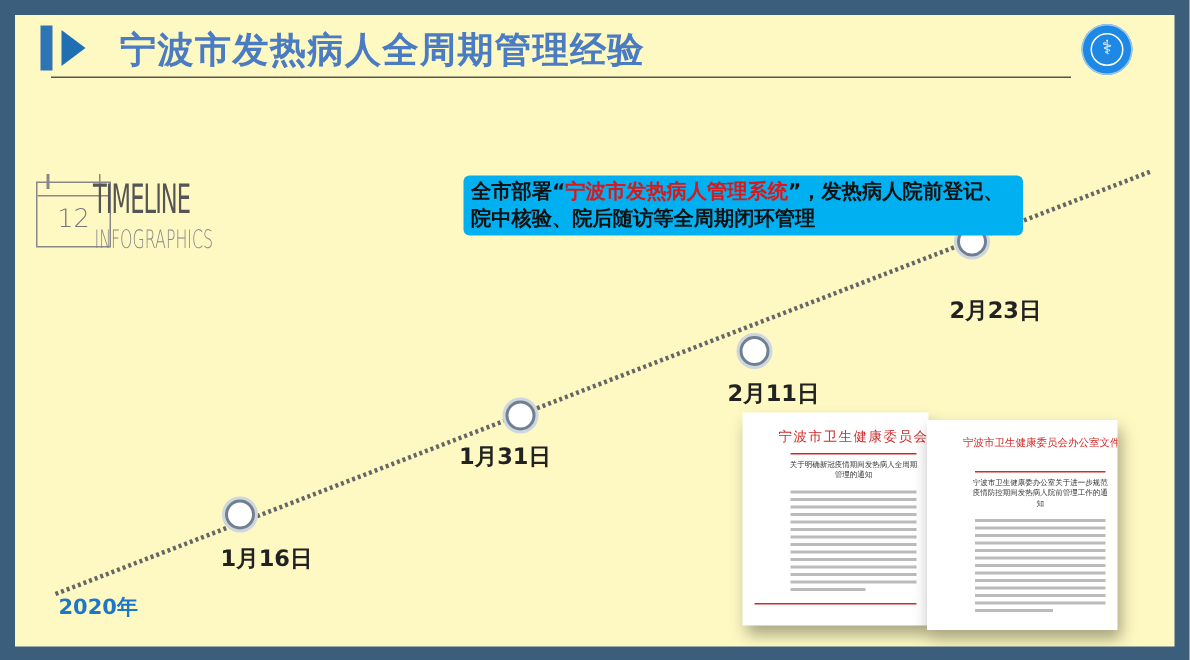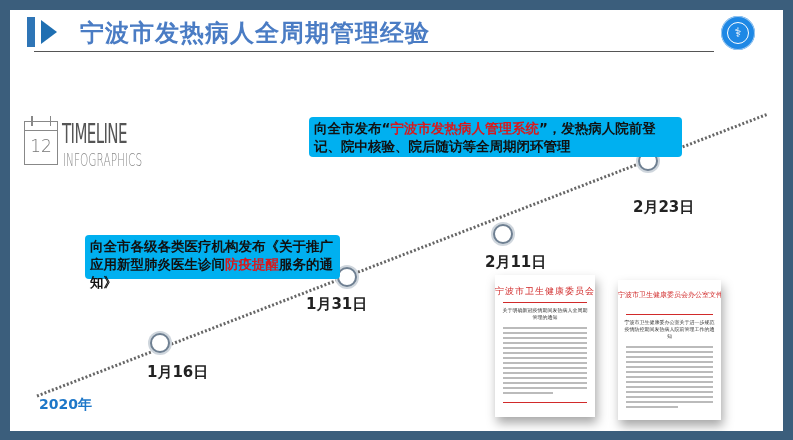--- a/index.html
+++ b/index.html
@@ -1,40 +1,40 @@
 <!DOCTYPE html>
 <html><head>
 <meta charset="utf-8">
 <style>
   html,body{margin:0;padding:0;}
   body{width:793px;height:440px;background:#3b5e7c;position:relative;overflow:hidden;font-family:"DejaVu Sans","Liberation Sans",sans-serif;}
-  .slide{position:absolute;left:10px;top:10px;width:773px;height:421px;background:#ffffff;overflow:hidden;}
+  .slide{position:absolute;left:10px;top:10px;width:773px;height:421px;background:#fef9c3;overflow:hidden;}
   .title-bar-accent{position:absolute;left:17px;top:7px;width:8px;height:30px;background:#2e75b6;}
   .title-arrow{position:absolute;left:31px;top:10px;width:0;height:0;border-top:12px solid transparent;border-bottom:12px solid transparent;border-left:16px solid #1f6fb2;}
   .title{position:absolute;left:70px;top:7px;font-size:24px;font-weight:bold;color:#4a7cc4;letter-spacing:1px;white-space:nowrap;}
   .title-rule{position:absolute;left:24px;top:41px;width:680px;height:1px;background:#555;}
   .logo{position:absolute;left:711px;top:6px;width:34px;height:34px;border-radius:50%;background:#1e88e5;box-shadow:0 0 0 1px #9cc8f0 inset;}
   .logo .inner{position:absolute;left:6px;top:6px;width:22px;height:22px;border-radius:50%;border:1.5px solid #ffffff;box-sizing:border-box;}
   .logo .mark{position:absolute;left:0;top:6px;width:34px;text-align:center;color:#fff;font-size:13px;line-height:22px;font-weight:bold;}
-  .tl-icon{position:absolute;left:14px;top:111px;width:34px;height:44px;border:1.5px solid #888;box-sizing:border-box;}
+  .tl-icon{position:absolute;left:14px;top:111px;width:50px;height:44px;border:1.5px solid #888;box-sizing:border-box;}
   .tl-icon .line{position:absolute;left:0;top:8px;width:100%;height:1px;background:#888;}
   .tl-icon .ring1,.tl-icon .ring2{position:absolute;top:-6px;width:1.5px;height:10px;background:#888;}
   .tl-icon .ring1{left:6px}.tl-icon .ring2{right:6px}
   .tl-icon .num{position:absolute;left:0;top:14px;width:100%;text-align:center;font-family:"DejaVu Sans",sans-serif;font-size:17px;font-weight:200;color:#777;}
   .tl-word1{position:absolute;left:52px;top:108px;font-family:"DejaVu Sans Condensed","DejaVu Sans",sans-serif;font-size:27px;color:#555;letter-spacing:-1px;transform:scaleX(0.62);transform-origin:left;white-space:nowrap;font-weight:200;}
   .tl-word2{position:absolute;left:53px;top:140px;font-family:"DejaVu Sans",sans-serif;font-size:17px;color:#888;transform:scaleX(0.62);transform-origin:left;white-space:nowrap;font-weight:200;}
   svg.timeline{position:absolute;left:0;top:0;}
   .node{position:absolute;width:20px;height:20px;border-radius:50%;background:#fff;border:2px solid #6f8092;box-shadow:0 0 0 2px #cfd6dd;box-sizing:border-box;}
   .box{position:absolute;border-radius:4px;color:#111;font-weight:bold;font-size:13.5px;line-height:18px;padding:2px 5px;box-sizing:border-box;}
   .box.blue{background:#00b0f0;}
   .box.green{background:#7dc242;}
   .box .red{color:#d7191c;margin-top:31px;}
   .date{position:absolute;font-size:15px;font-weight:bold;color:#222;white-space:nowrap;}
   .year{position:absolute;font-size:14px;font-weight:bold;color:#1d77c8;text-align:right;}
-  .doc{position:absolute;background:#fff;box-shadow:2px 6px 10px rgba(0,0,0,0.35);overflow:hidden;}
+  .doc{position:absolute;background:#fff;box-shadow:2px 6px 10px rgba(0,0,0,0.35);overflow:hidden;padding-left:24px;}
   .doc .dhead{color:#d12a2a;font-size:9px;text-align:center;margin-top:10px;letter-spacing:1px;white-space:nowrap;}
   .doc .drule{height:1px;background:#d12a2a;margin:4px 8px;}
   .doc .dsub{font-size:5px;text-align:center;color:#333;line-height:7px;margin:4px 6px;}
   .doc .dlines{margin:6px 8px;}
   .doc .dlines div{height:2px;background:#bbb;margin-bottom:3px;}
   .doc .dfoot{position:absolute;left:8px;right:8px;bottom:14px;height:1px;background:#d12a2a;}
 </style>
 </head>
 <body>
 
@@ -61,29 +61,26 @@
     <line x1="27" y1="386" x2="758" y2="104" stroke="#666" stroke-width="3" stroke-dasharray="2,2"></line>
   </svg>
 
   <div class="node" style="left:140px;top:323px;"></div>
   <div class="node" style="left:327px;top:257px;"></div>
   <div class="node" style="left:483px;top:214px;"></div>
   <div class="node" style="left:628px;top:141px;"></div>
 
   <div class="date" style="left:137px;top:353px;">1月16日</div>
 
-  <div class="box blue" style="left:75px;top:225px;width:255px;height:44px;">
-    <span>向全市各级各类医疗机构发布《关于推广应用新型肺炎医生诊间</span><span class="red">防疫提醒</span><span>服务的通知》</span>
-  </div>
   <div class="date" style="left:296px;top:285px;">1月31日</div>
 
   <div class="date" style="left:475px;top:243px;">2月11日</div>
 
   <div class="box blue" style="left:299px;top:107px;width:373px;height:40px;">
-    <span>向全市发布“</span><span class="red">宁波市发热病人管理系统</span><span>”，发热病人院前登记、院中核验、院后随访等全周期闭环管理</span>
+    <span>全市部署“</span><span class="red">宁波市发热病人管理系统</span><span>”，发热病人院前登记、院中核验、院后随访等全周期闭环管理</span>
   </div>
   <div class="date" style="left:596px;top:188px;margin-left:27px;">2月23日</div>
 
   <div class="year" style="left:29px;top:386px;">2020年</div>
 
   <div class="doc" style="left:485px;top:265px;width:100px;height:142px;">
     <div class="dhead">宁波市卫生健康委员会</div>
     <div class="drule"></div>
     <div class="dsub">关于明确新冠疫情期间发热病人全周期管理的通知</div>
     <div class="dlines">

